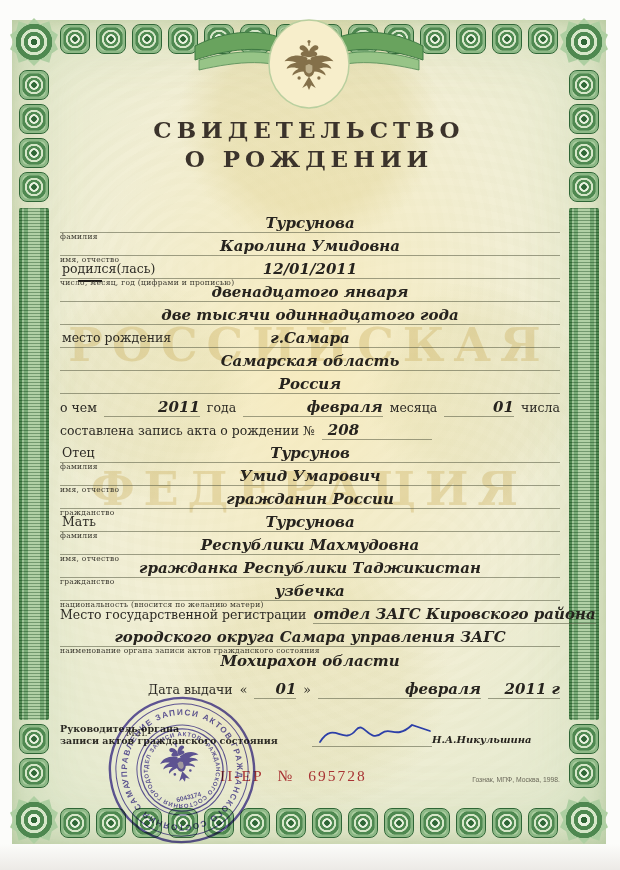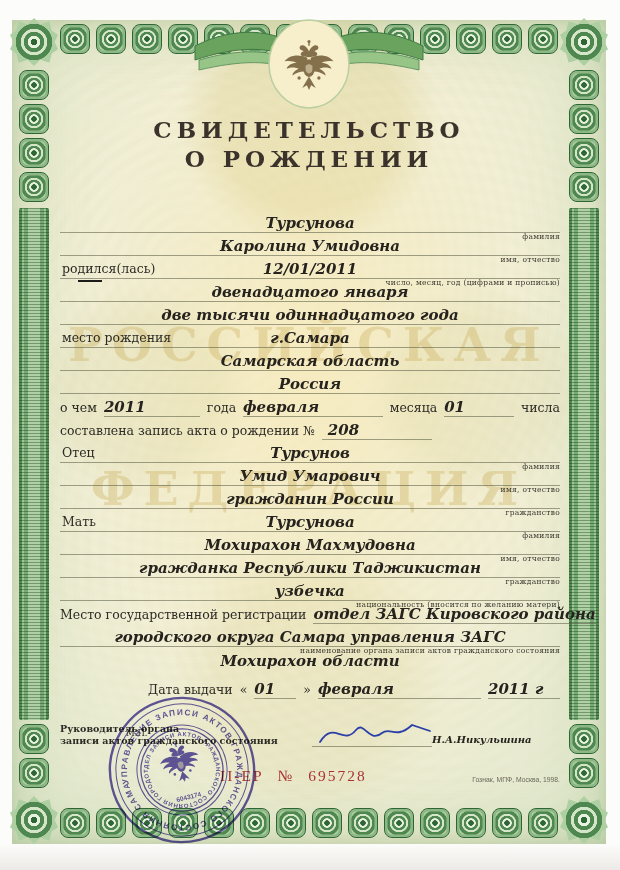--- a/index.html
+++ b/index.html
@@ -52,25 +52,25 @@
   
   .title{position:absolute;left:0;right:0;top:98px;z-index:3;text-align:center;color:#3b332b;
       font-weight:bold;font-size:23px;letter-spacing:5px;line-height:1.25;}
   
   .form{position:absolute;left:50px;top:192px;width:500px;z-index:3;color:#26231e;}
   .frow{position:relative;height:23px;}
   .frow.ruled{border-bottom:1px solid rgba(85,90,65,.55);box-sizing:border-box;}
   .fvalue{position:absolute;left:0;right:0;bottom:0px;text-align:center;
       font-style:italic;font-weight:bold;font-size:15px;white-space:nowrap;}
   .flabel{position:absolute;left:2px;bottom:2px;font-size:12.5px;white-space:nowrap;color:#2c2a24;}
-  .fcap{position:absolute;top:23px;left:0;right:0;text-align:right;font-size:7.5px;line-height:1;
+  .fcap{position:absolute;top:23px;left:0;right:0;text-align:left;font-size:7.5px;line-height:1;
       color:#3a382f;z-index:2;letter-spacing:.3px;}
   .composite{display:flex;align-items:flex-end;gap:7px;}
   .w-inline{font-size:12.5px;color:#2c2a24;padding-bottom:2px;white-space:nowrap;}
-  .seg{border-bottom:1px solid rgba(85,90,65,.55);text-align:left;font-style:italic;font-weight:bold;
+  .seg{border-bottom:1px solid rgba(85,90,65,.55);text-align:right;font-style:italic;font-weight:bold;
       font-size:15px;white-space:nowrap;box-sizing:border-box;}
   .seg.grow1{flex:1.1;} .seg.grow2{flex:1.6;} .seg.grow3{flex:.8;}
   .seg.fixed{width:110px;text-align:left;padding-left:6px;}
   .dash{position:absolute;left:18px;top:24px;width:24px;border-top:2.4px solid #1d1b18;}
   
   .daterow{margin-top:6px;padding-left:88px;}
   .sig-block{margin-top:10px;display:flex;align-items:flex-end;position:relative;height:38px;}
   .sig-title{font-size:9.5px;font-weight:bold;line-height:1.25;color:#2c2a24;width:252px;}
   .sig-line{flex:1;border-bottom:1px solid rgba(85,90,65,.55);position:relative;height:24px;}
   .sig-svg{position:absolute;left:4px;bottom:-4px;}
@@ -242,21 +242,21 @@
       <div class="frow ruled">
         <span class="fvalue">гражданин России</span>
         <span class="fcap">гражданство</span>
       </div>
       <div class="frow ruled">
         <span class="flabel">Мать</span>
         <span class="fvalue">Турсунова</span>
         <span class="fcap">фамилия</span>
       </div>
       <div class="frow ruled">
-        <span class="fvalue">Мохирахон Махмудовна</span>
+        <span class="fvalue">Республики Махмудовна</span>
         <span class="fcap">имя, отчество</span>
       </div>
       <div class="frow ruled">
         <span class="fvalue">гражданка Республики Таджикистан</span>
         <span class="fcap">гражданство</span>
       </div>
       <div class="frow ruled">
         <span class="fvalue">узбечка</span>
         <span class="fcap">национальность (вносится по желанию матери)</span>
       </div>

